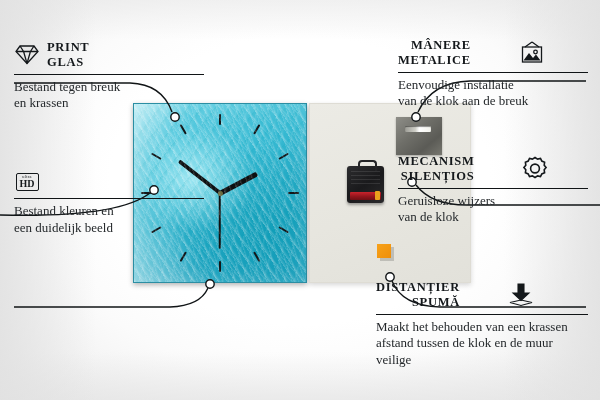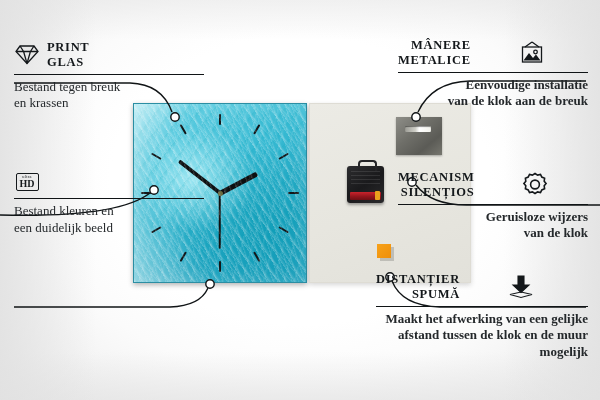--- a/index.html
+++ b/index.html
@@ -89,32 +89,32 @@
   .connectors{position:absolute;inset:0;pointer-events:none;}
 
   
   .feat{position:absolute;width:190px;}
   .feat .head{display:flex;align-items:center;gap:7px;}
   .feat.right .head{justify-content:flex-start;gap:48px;}
   .feat .ttl{font-size:12.5px;font-weight:bold;letter-spacing:.7px;color:#14181b;line-height:1.18;}
   .feat.right .ttl{text-align:right;}
   .feat .rule{height:1px;background:#101416;margin:4px 0 4px;}
   .feat .sub{font-size:13px;color:#24282b;line-height:1.28;}
-  .feat.right .sub{text-align:right;font-weight:bold;}
+  .feat.right .sub{}
   .ico{flex:0 0 auto;width:26px;height:24px;display:flex;align-items:center;justify-content:center;color:#14181b;}
   .hdbadge{border:1.4px solid #14181b;border-radius:2px;padding:1px 3px 1px;text-align:center;line-height:1;}
   .hdbadge .u{font-size:4.4px;letter-spacing:.3px;display:block;}
   .hdbadge .h{font-size:10px;font-weight:bold;display:block;margin-top:-1px;}
 
   .f1{left:14px;top:40px;}
   .f2{left:14px;top:170px;}
   .f3{left:14px;top:280px;}
   .f4{right:12px;top:38px;}
-  .f5{right:12px;top:170px;}
-  .f6{right:12px;top:272px;width:212px;}
+  .f5{right:12px;top:154px;}
+  .f6{right:12px;top:280px;width:212px;}
 </style>
 </head>
 <body>
 
 <div id="stage">
   <div class="vig"></div>
 
   <div class="product">
 
     <div class="panel-front">
@@ -256,16 +256,16 @@
       <span class="ico">
         <svg width="26" height="24" viewBox="0 0 26 24" fill="#14181b" stroke="#14181b" stroke-width="1.1">
           <path d="M10 1 H16 V10 H21 L13 17.5 L5 10 H10 Z" fill="#14181b"></path>
           <path d="M13 17 L24 19.5 L13 22.5 L2 19.5 Z" fill="none"></path>
           <path d="M13 19.5 L24 19.5 M2 19.5 L13 19.5" fill="none" stroke-width="0"></path>
         </svg>
       </span>
     </div>
     <div class="rule"></div>
     <div class="sub">
-      <span>Maakt het afwerking van een gelijke</span><br><span>afstand tussen de klok en de muur mogelijk</span>
+      <span>Maakt het behouden van een krassen</span><br><span>afstand tussen de klok en de muur veilige</span>
     </div>
   </div>
 </div>
 
 </body></html>

